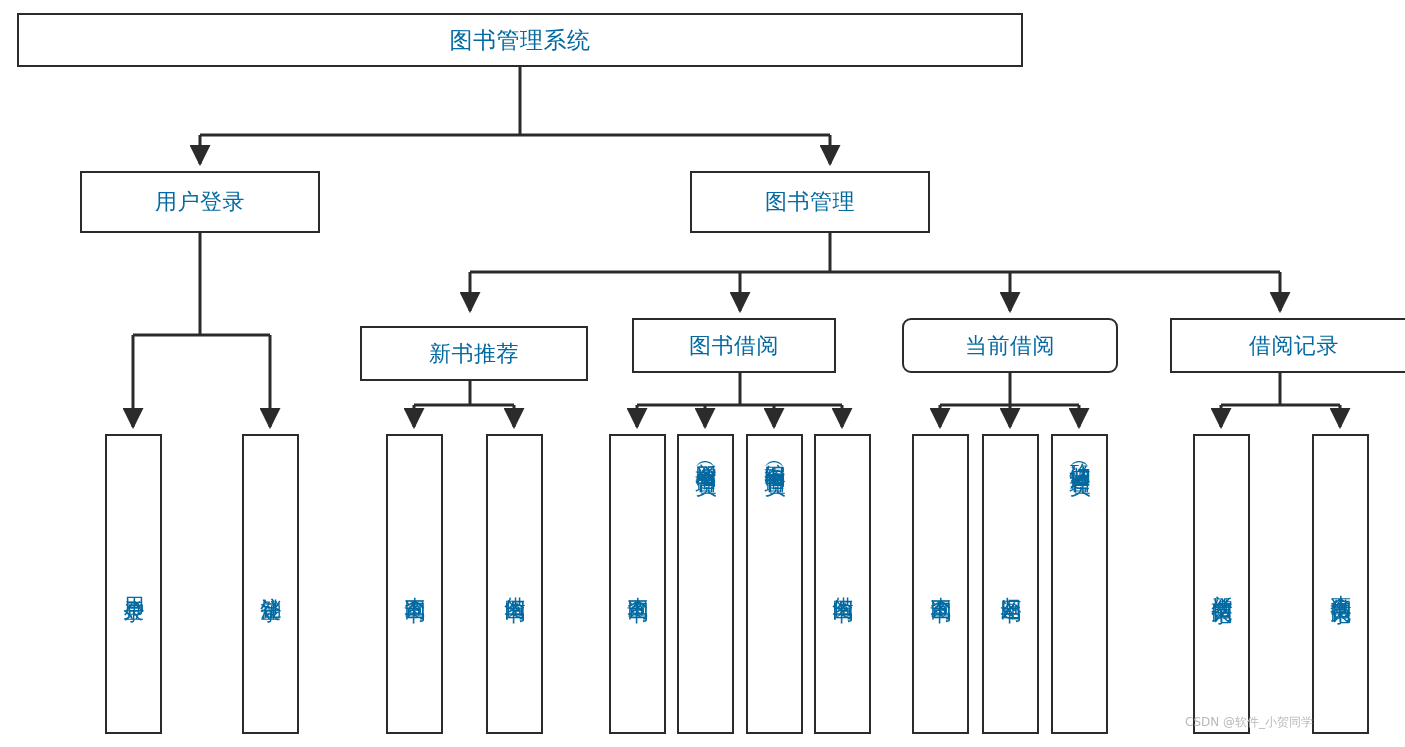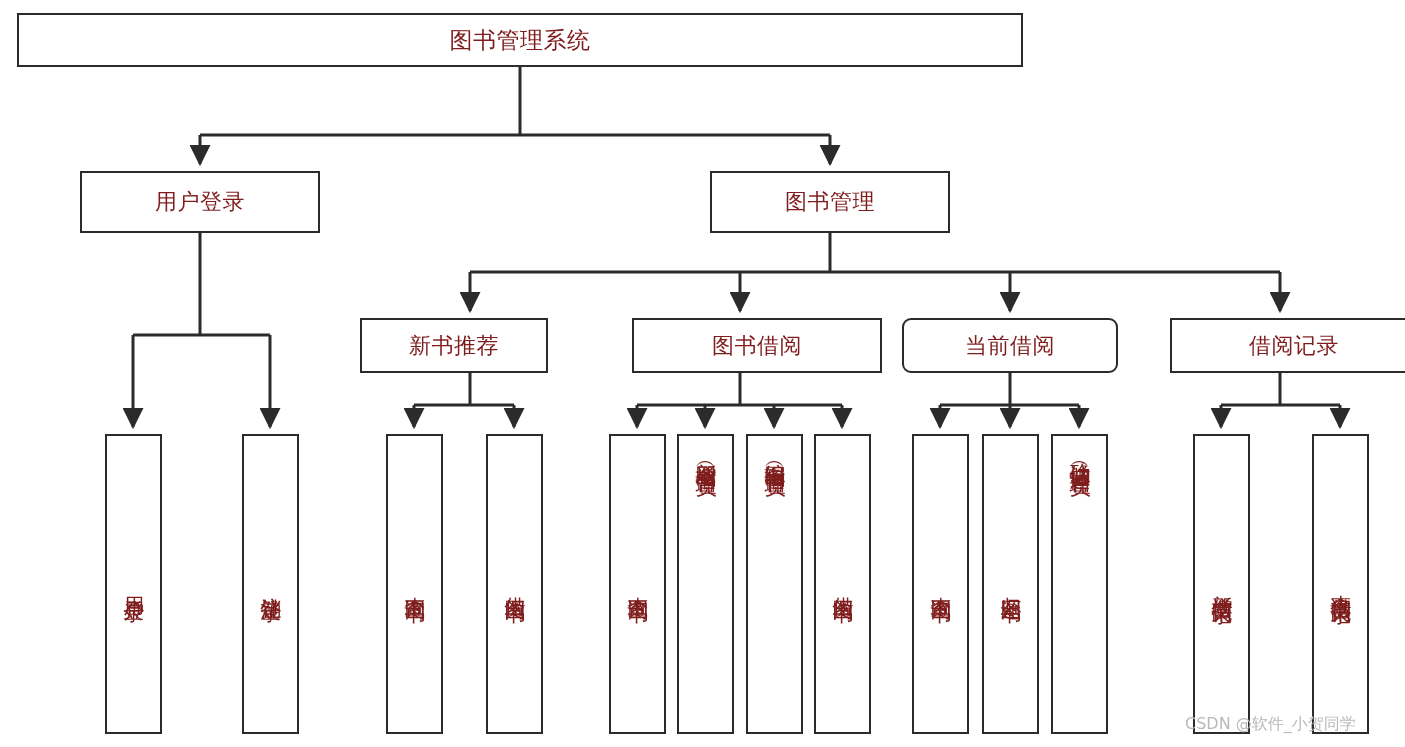--- a/index.html
+++ b/index.html
@@ -27,21 +27,21 @@
     pointer-events: none;
   }
   .node {
     position: absolute;
     box-sizing: border-box;
     background: #ffffff;
     border: 2px solid #2b2b2b;
     display: flex;
     align-items: center;
     justify-content: center;
-    color: #7f1d1d;
+    color: #0369a1;
     z-index: 2;
   }
   .node .lbl {
     display: block;
     text-align: center;
     line-height: 1.0;
     white-space: nowrap;
   }
   
   .node.horiz .lbl {
@@ -64,21 +64,21 @@
     white-space: nowrap;
   }
   .node.vert.centered {
     align-items: center;
     padding-top: 0;
   }
   .watermark {
     position: absolute;
     left: 1185px;
     top: 714px;
-    font-size: 16px;
+    font-size: 12px;
     color: #b9b9b9;
     white-space: nowrap;
     z-index: 3;
   }
 </style>
 </head>
 <body>
 
 <div id="canvas">
 
@@ -132,28 +132,28 @@
     </g>
   </svg>
 
   <div class="node horiz root" style="left:17px; top:13px; width:1006px; height:54px;">
     <span class="lbl">图书管理系统</span>
   </div>
 
   <div class="node horiz" style="left:80px; top:171px; width:240px; height:62px;">
     <span class="lbl">用户登录</span>
   </div>
-  <div class="node horiz" style="left:710px; top:171px; width:240px; height:62px;">
+  <div class="node horiz" style="left:690px; top:171px; width:240px; height:62px;">
     <span class="lbl">图书管理</span>
   </div>
 
-  <div class="node horiz" style="left:360px; top:318px; width:188px; height:55px;">
+  <div class="node horiz" style="left:360px; top:326px; width:228px; height:55px;">
     <span class="lbl">新书推荐</span>
   </div>
-  <div class="node horiz" style="left:632px; top:318px; width:250px; height:55px;">
+  <div class="node horiz" style="left:632px; top:318px; width:204px; height:55px;">
     <span class="lbl">图书借阅</span>
   </div>
   <div class="node horiz" style="left:902px; top:318px; width:216px; height:55px;border-radius:9px;">
     <span class="lbl">当前借阅</span>
   </div>
   <div class="node horiz" style="left:1170px; top:318px; width:248px; height:55px;">
     <span class="lbl">借阅记录</span>
   </div>
 
   <div class="node vert centered" style="left:105px; top:434px; width:57px; height:300px;">

